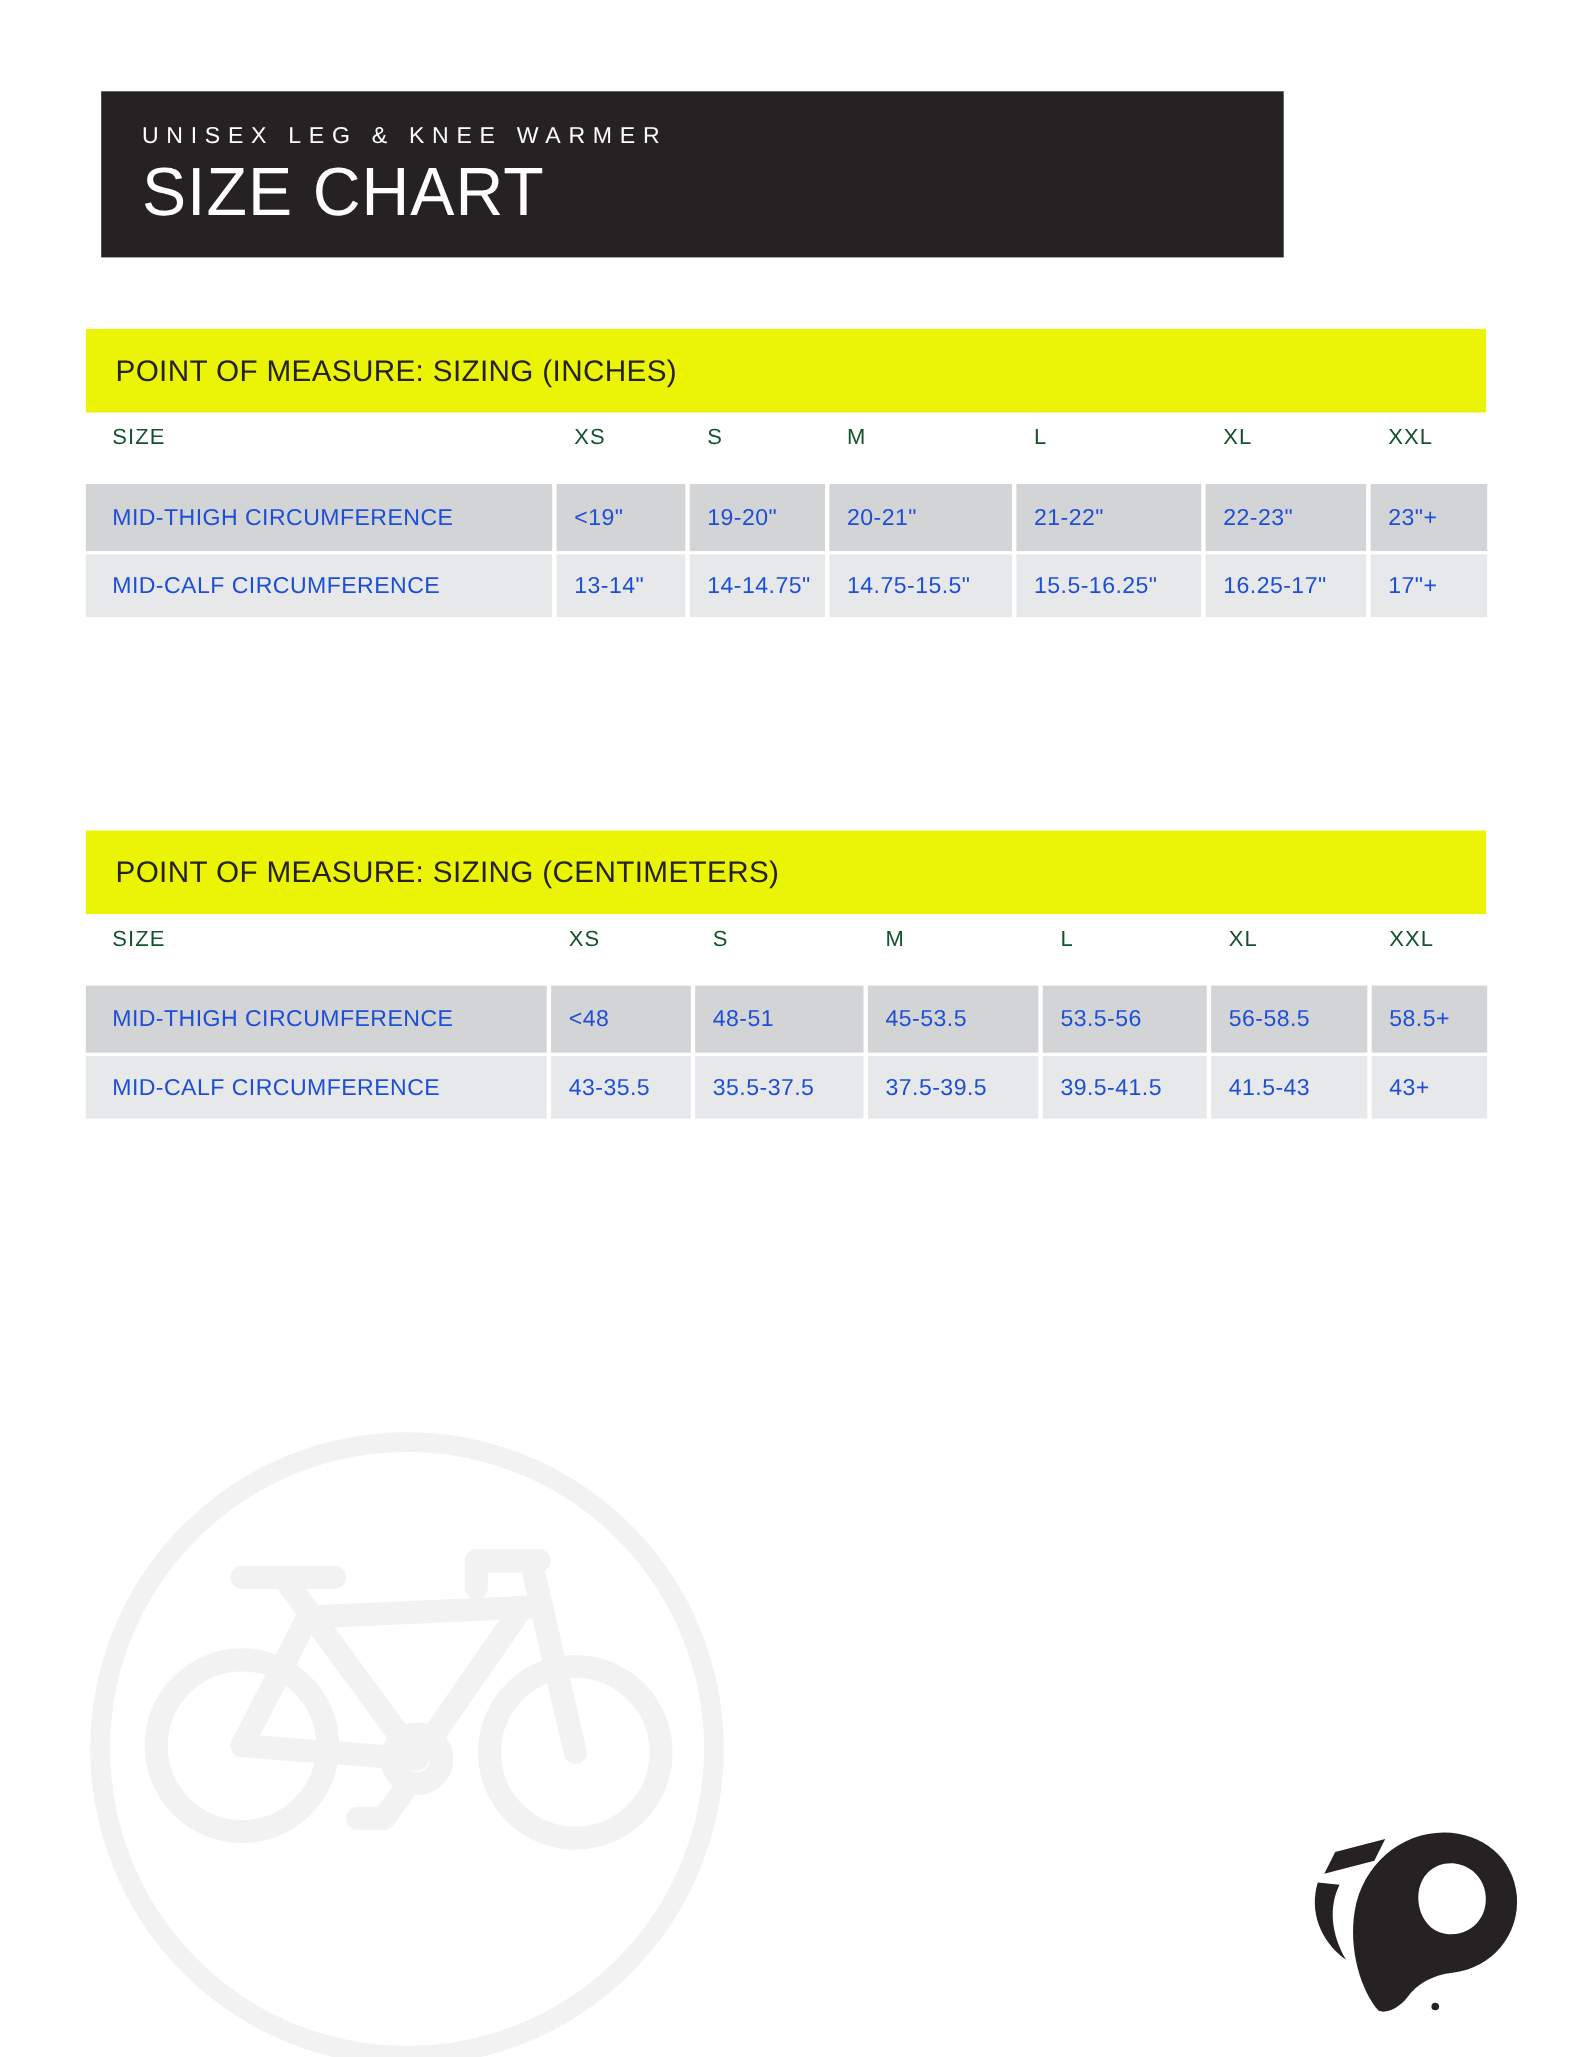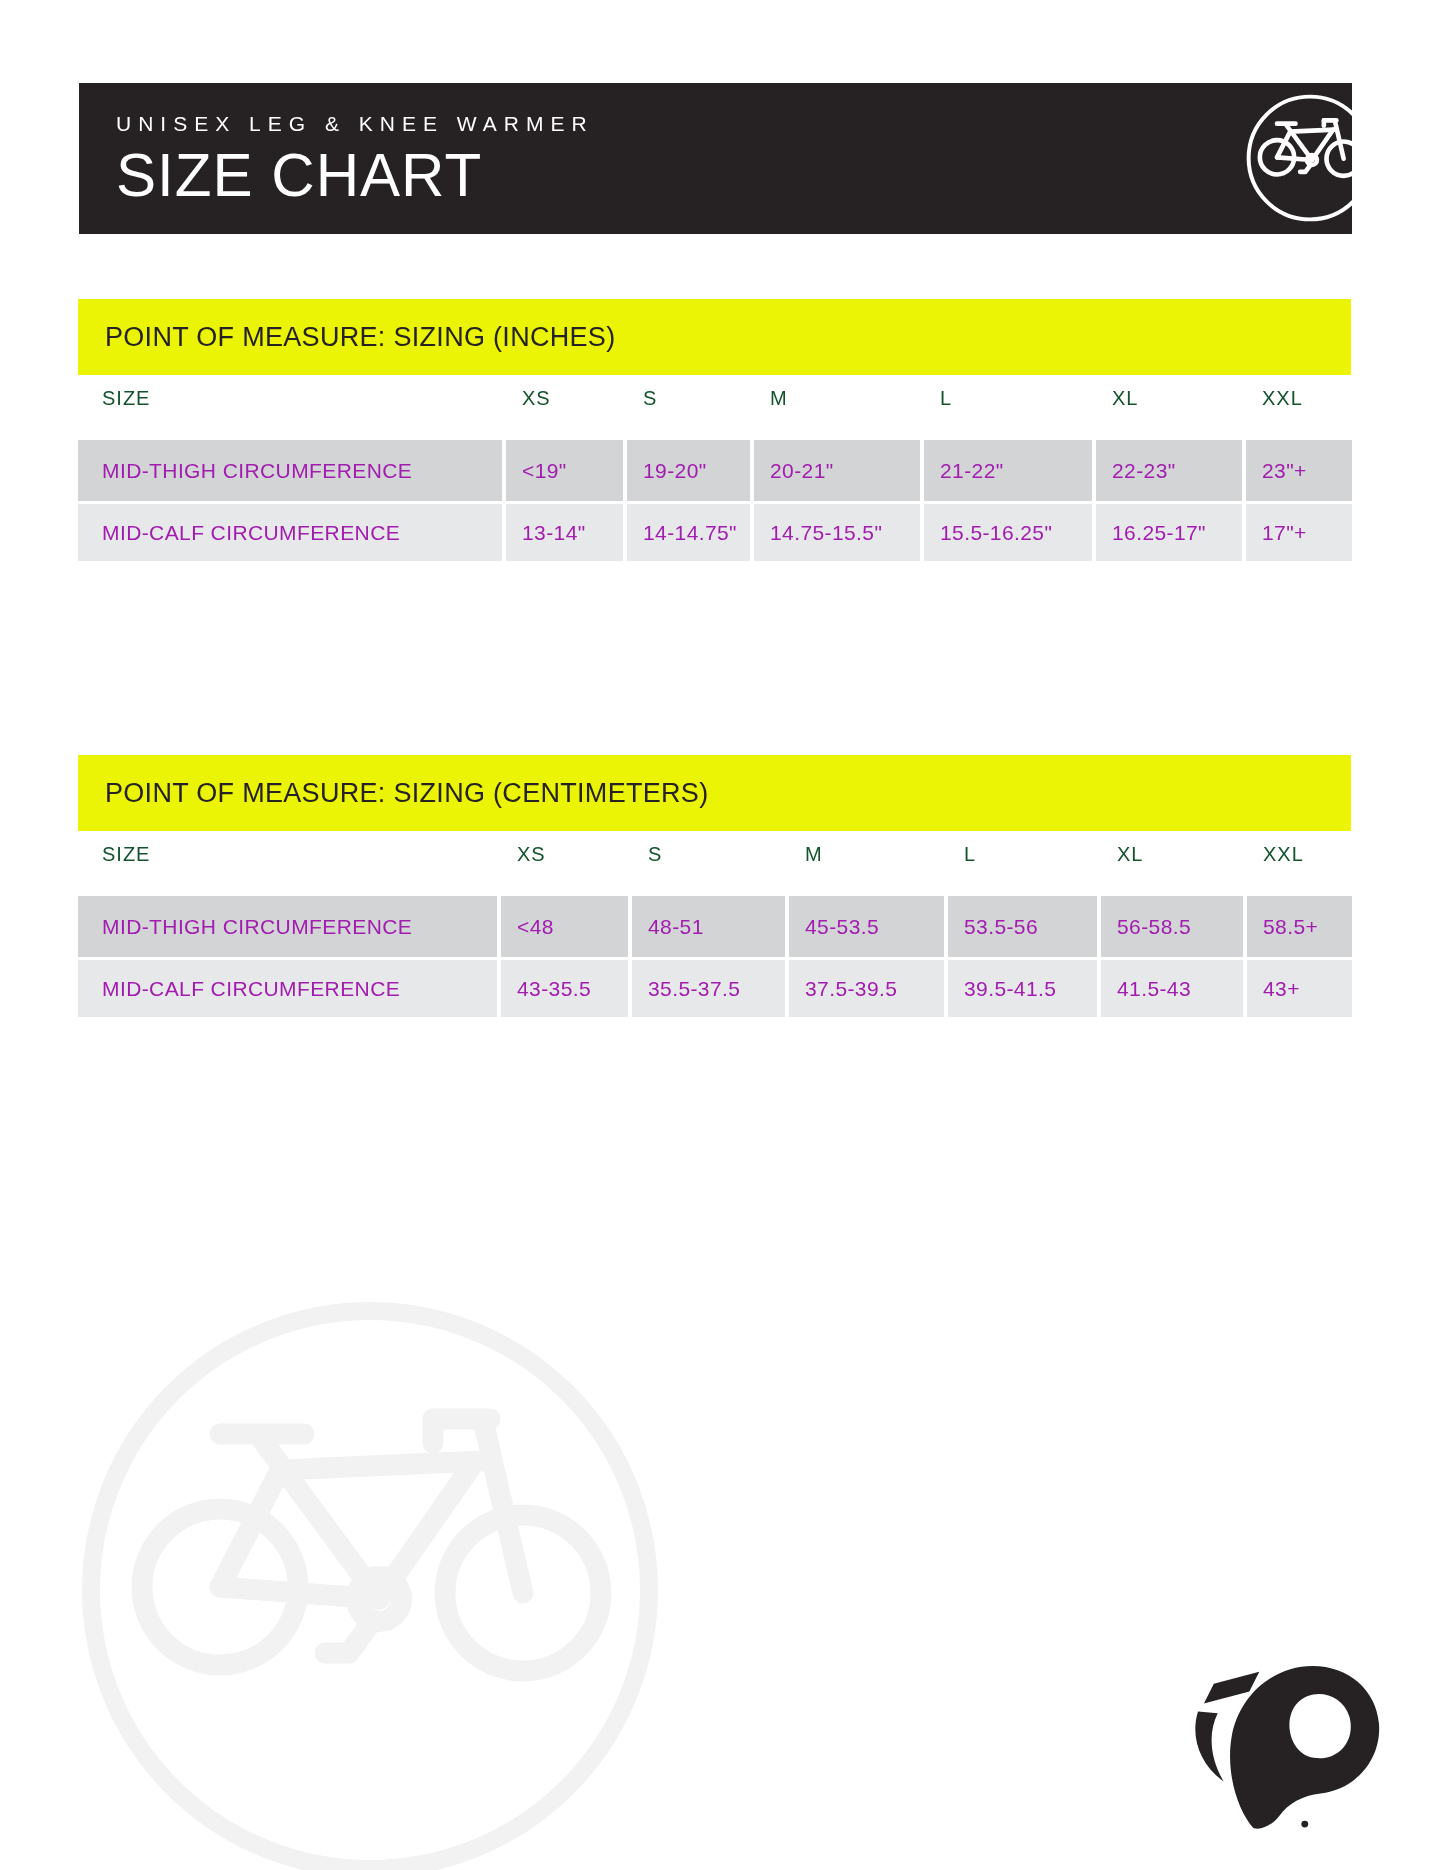--- a/index.html
+++ b/index.html
@@ -6,21 +6,21 @@
   html,body { background:#ffffff; }
   .page {
     position:relative; width:1445px; height:1870px;
     background:#ffffff; overflow:hidden;
     font-family:"Liberation Sans", sans-serif;
     color:#2b2a2c;
   }
 
   
   .black-bar {
-    position:absolute; left:79px; top:83px; width:1273px; height:151px;
+    position:absolute; left:92px; top:83px; width:1075px; height:151px;
     background:#262223; overflow:hidden;
     display:flex; flex-direction:column; justify-content:center;
     padding-left:37px;
   }
   .black-bar .subtitle {
     color:#ffffff; font-size:21px; letter-spacing:7px; font-weight:400;
     margin-bottom:8px;
   }
   .black-bar .title {
     color:#ffffff; font-size:62px; letter-spacing:1px; font-weight:400;
@@ -50,21 +50,21 @@
   }
   #grid1 { top:359px; grid-template-columns:424px 117px 123px 166px 168px 146px 106px; }
   #grid2 { top:815px; grid-template-columns:419px 127px 153px 155px 149px 142px 105px; }
   .size-grid .hcell {
     display:flex; align-items:center; padding-left:16px;
     font-size:20px; letter-spacing:1px; color:#14532d; background:transparent;
   }
   .size-grid .hcell.first { padding-left:24px; }
   .size-grid .cell {
     display:flex; align-items:center; padding-left:16px;
-    font-size:21px; letter-spacing:0.4px; color:#a21caf;
+    font-size:21px; letter-spacing:0.4px; color:#1d4ed8;
   }
   .size-grid .cell.first { padding-left:24px; }
   .size-grid .r1 { background:#d3d4d6; }
   .size-grid .r2 { background:#e7e8e9; }
 
   
   .watermark {
     position:absolute; left:70px; top:1290px; width:600px; height:600px;
   }
   .brand-logo {

